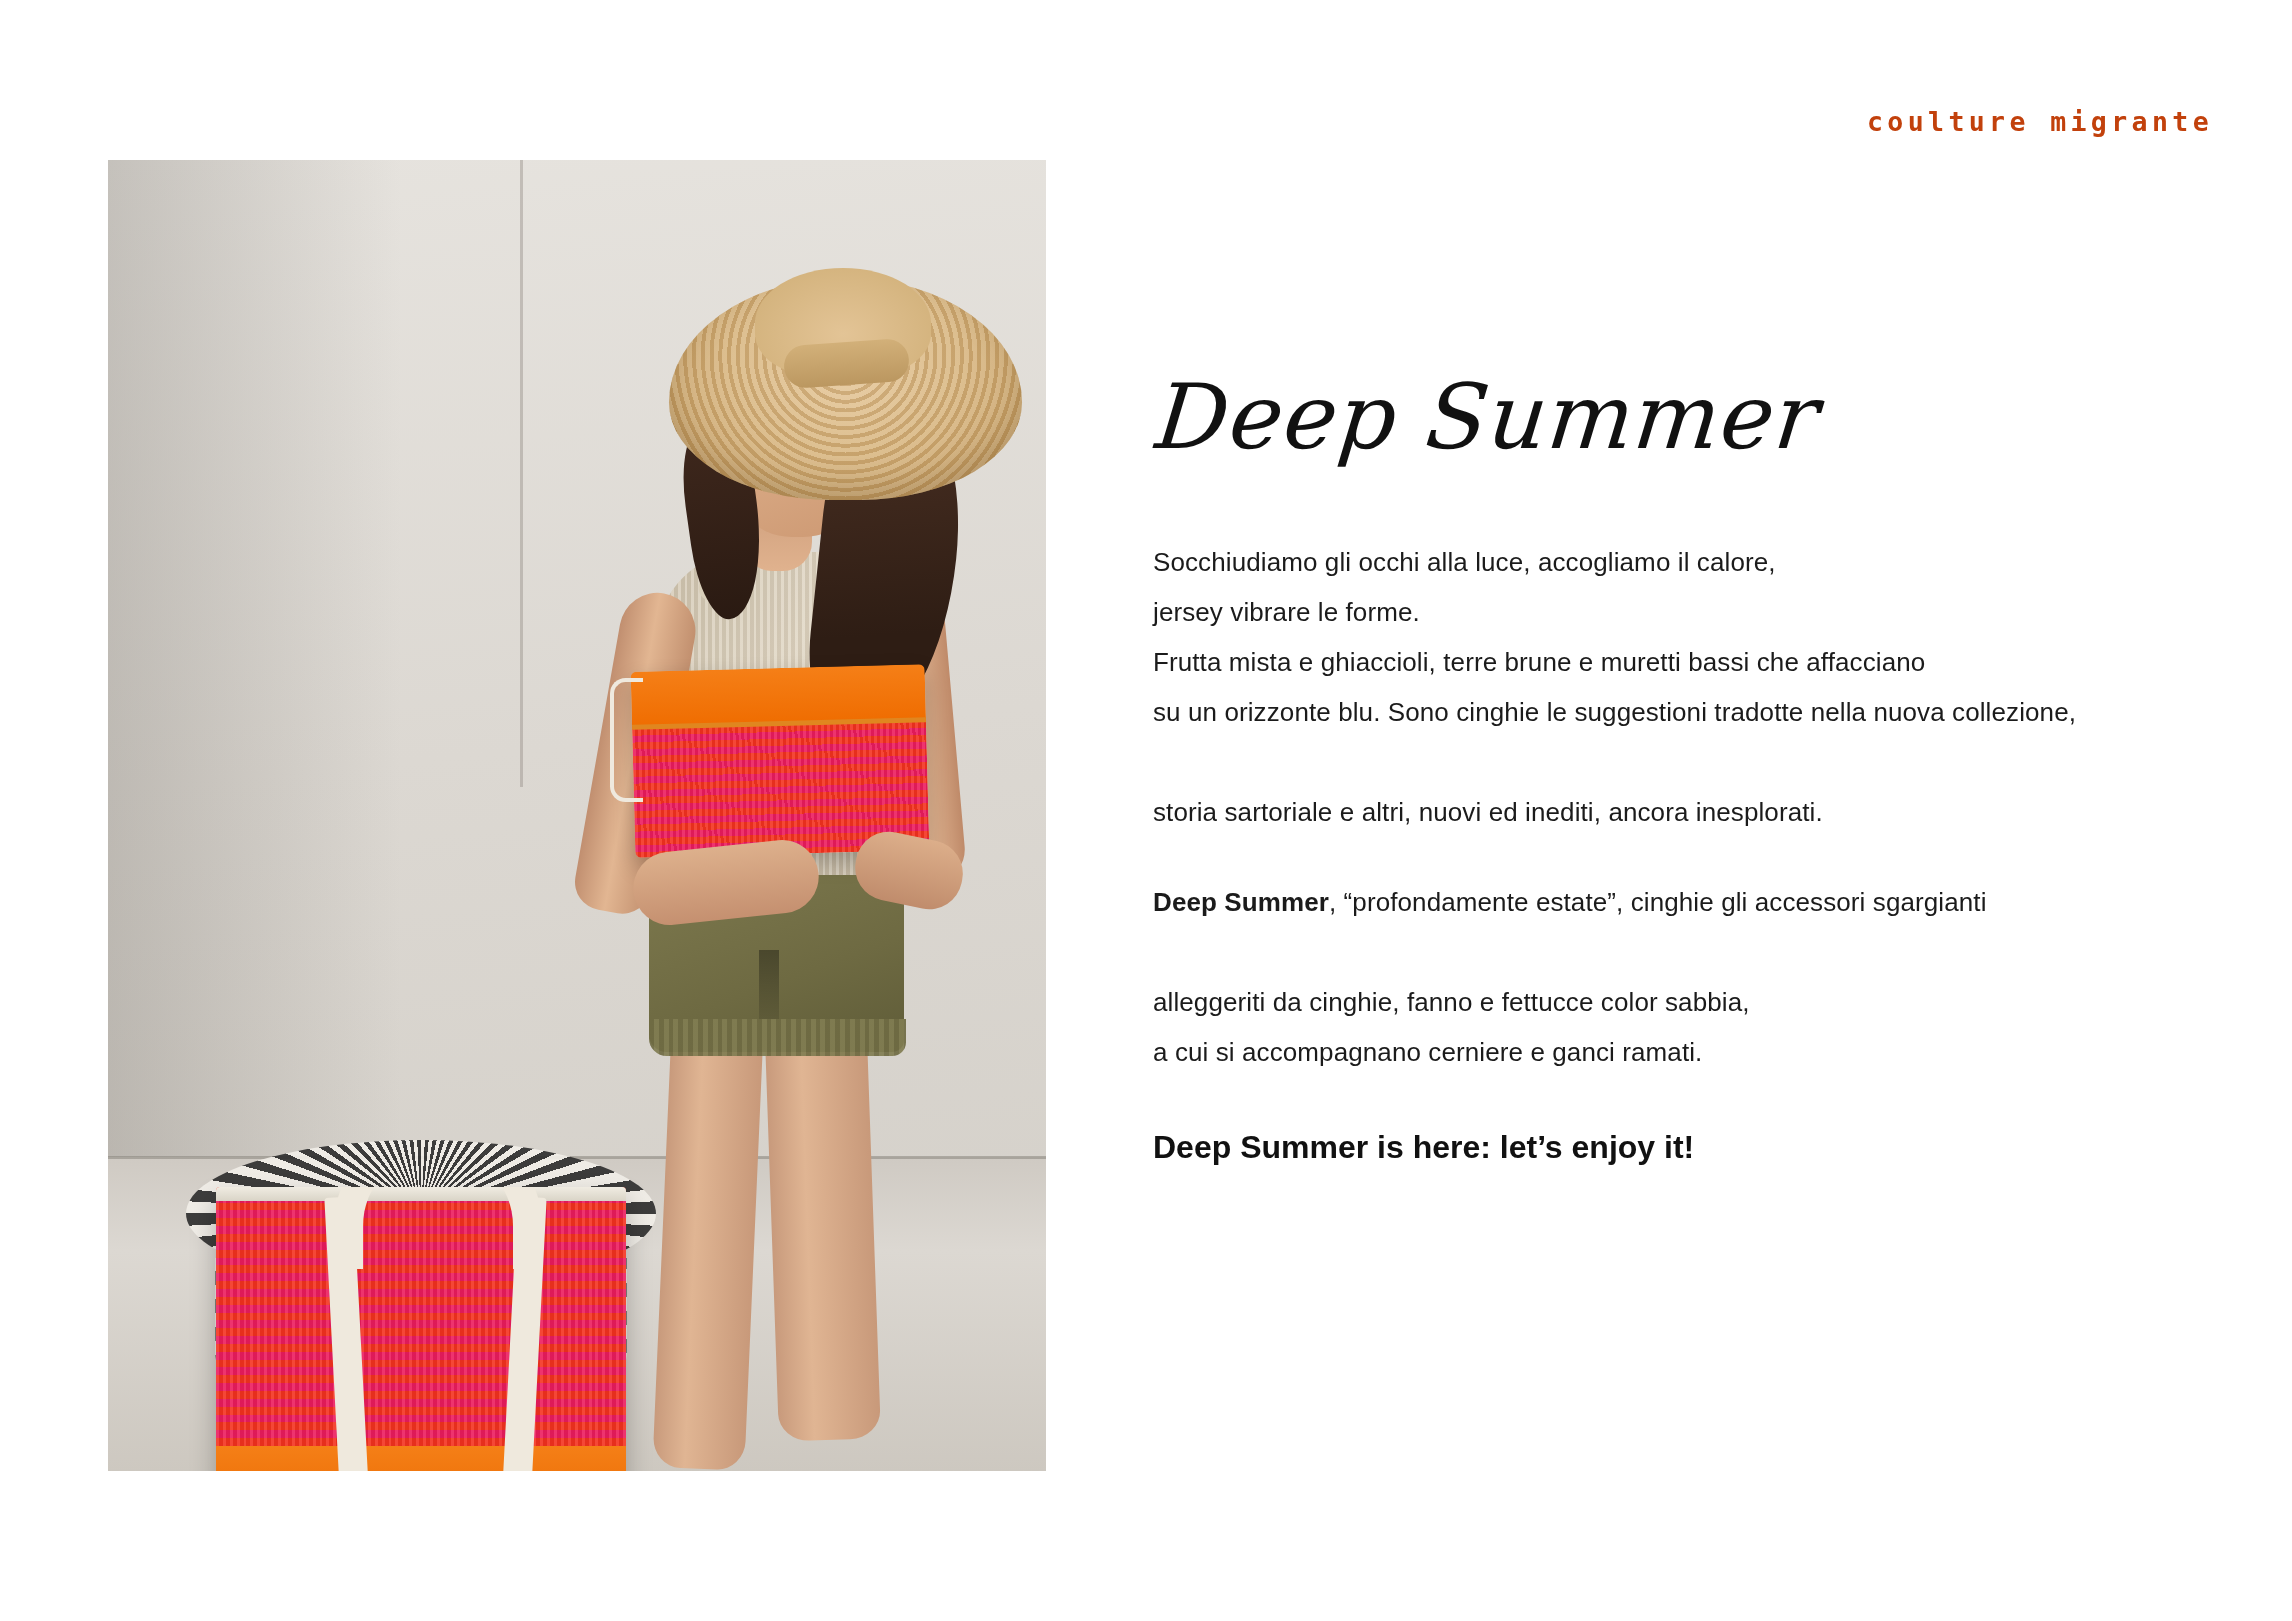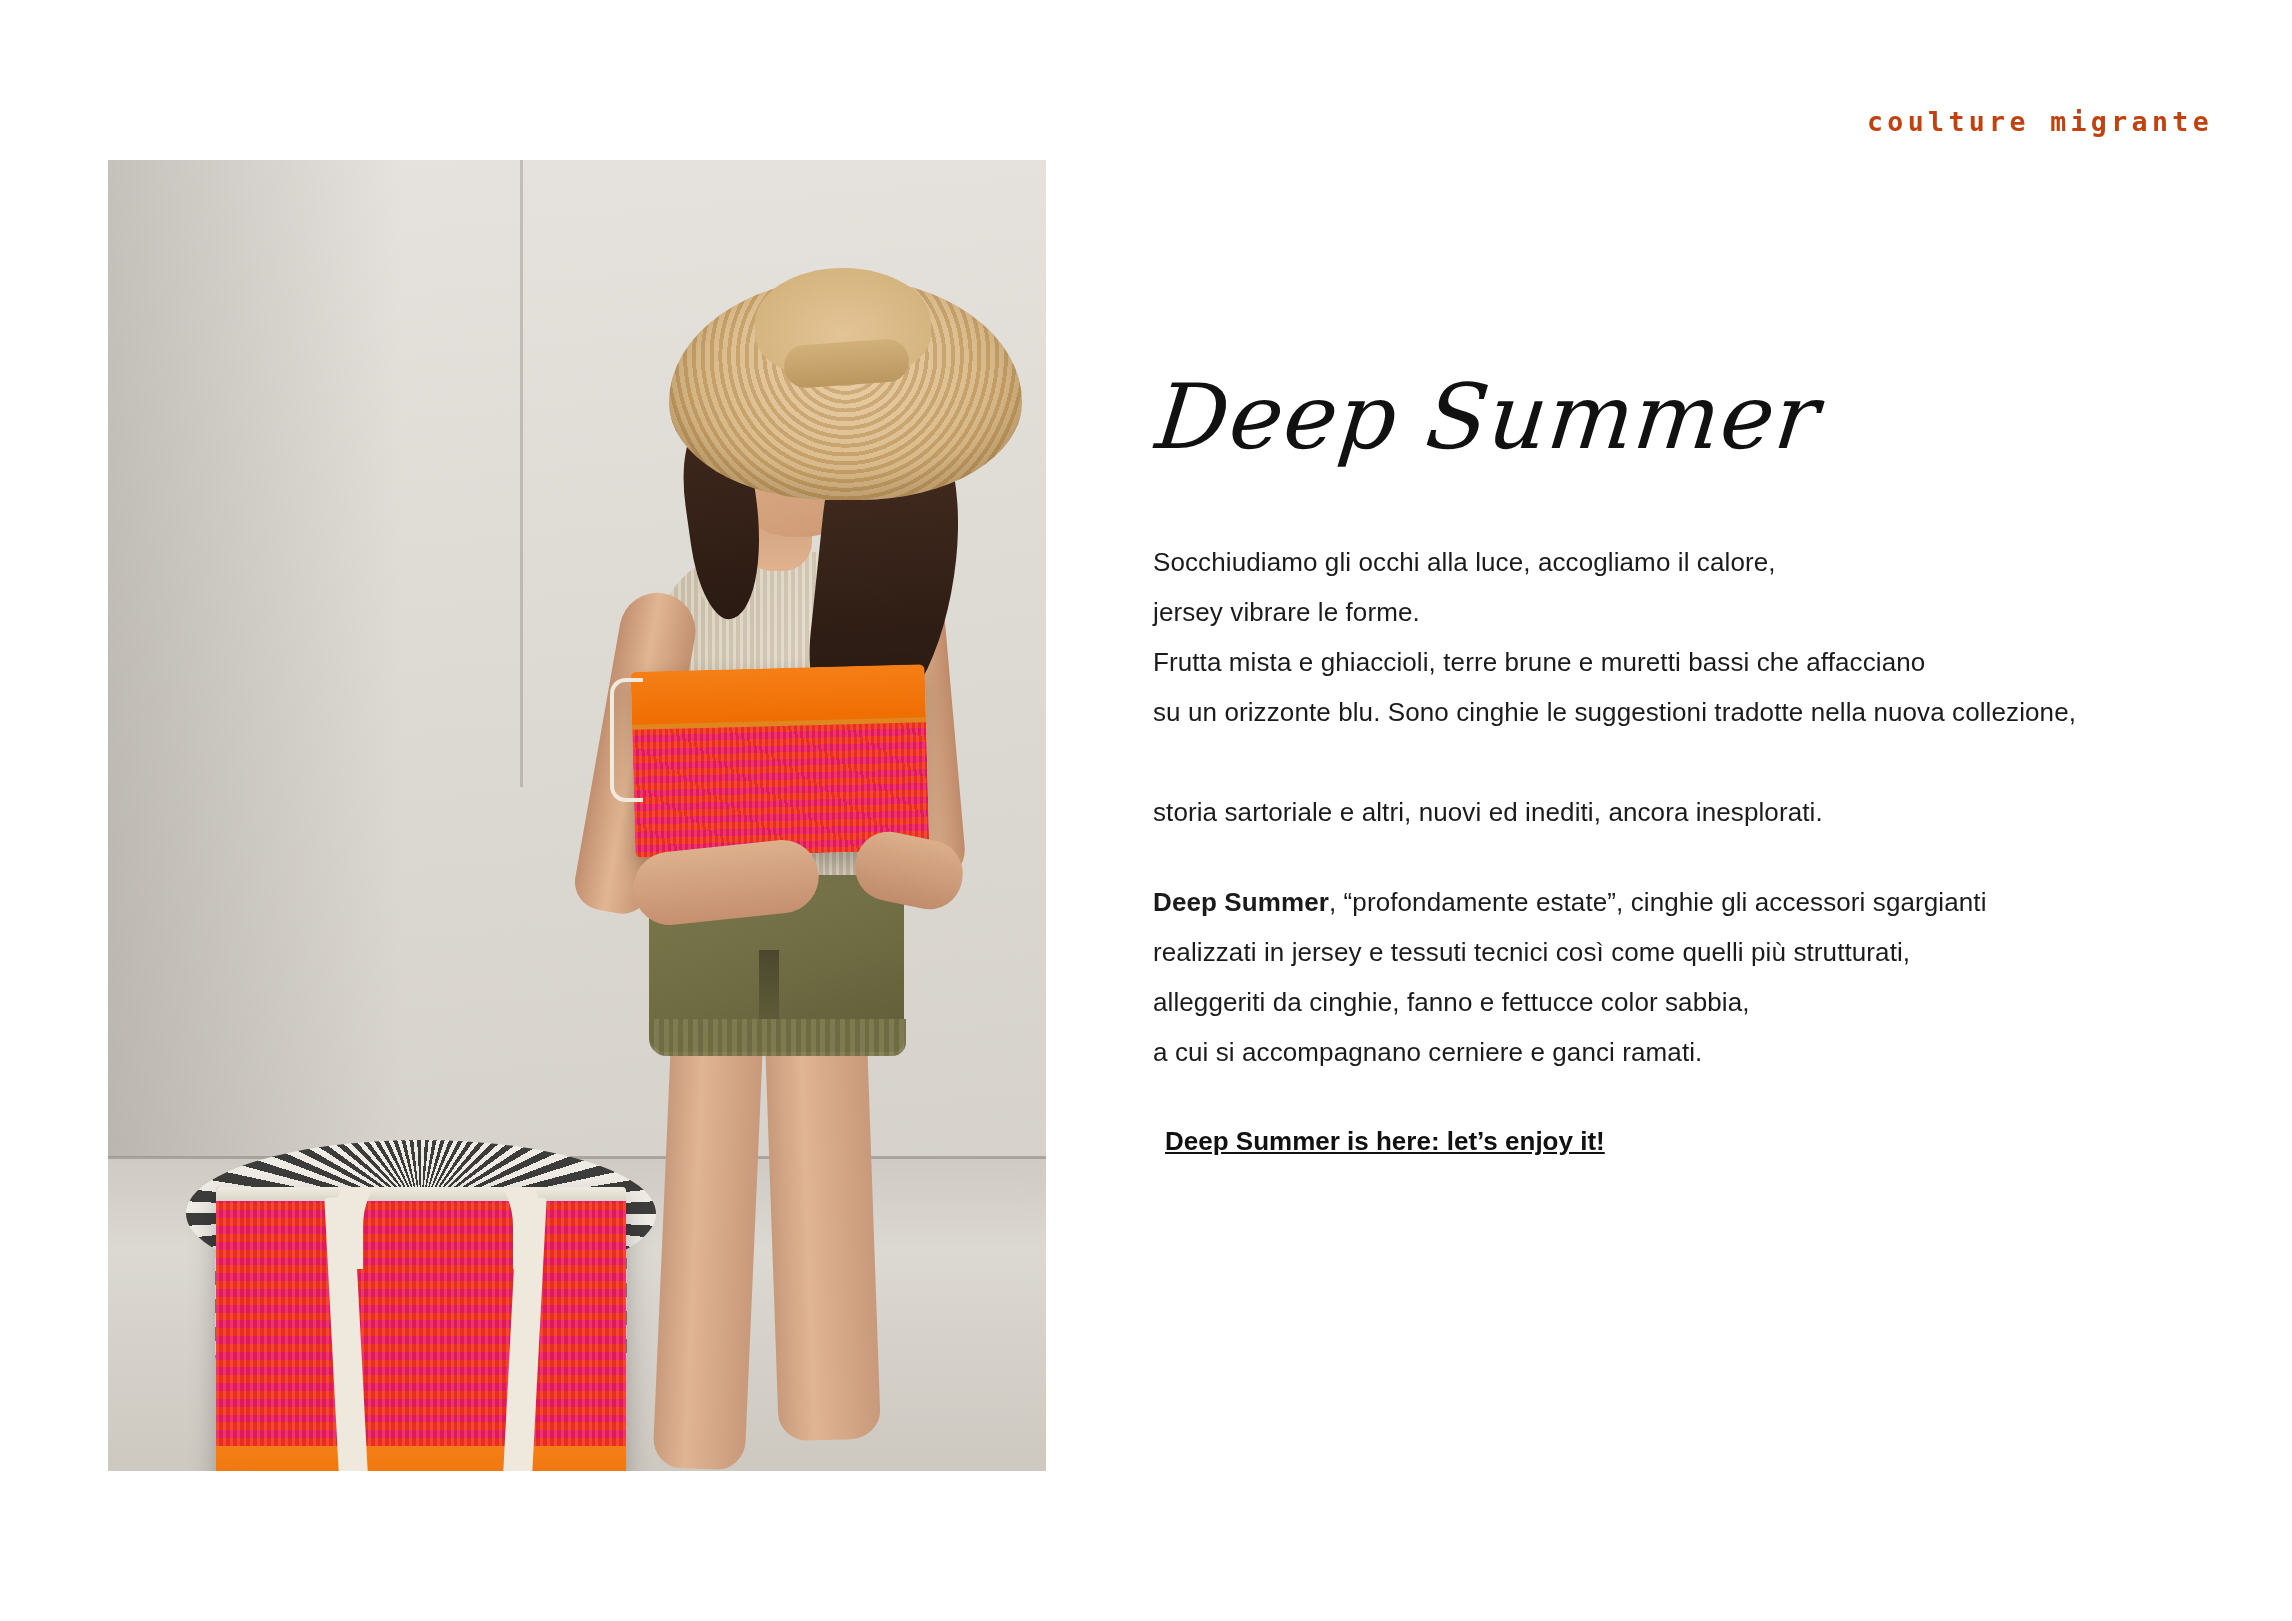--- a/index.html
+++ b/index.html
@@ -385,26 +385,25 @@
     font-size: 26px;
     line-height: 1.92;
     color: #1b1b1b;
     letter-spacing: 0.1px;
     margin: 0 0 41px 0;
     max-width: 933px;
   }
   .para.tight { margin-bottom: 39px; }
   .para b, .para strong { font-weight: 700; }
   .closing {
-    font-size: 26px;
+    font-size: 32px;
     line-height: 1.9;
     font-weight: 700;
     color: #111111;
-    margin: 12px;
-    text-decoration: underline;
+    margin: 0;
   }
 </style>
 </head>
 <body>
 
 <div class="brand">
   <span>coulture migrante</span>
 </div>
 
 <div class="photo">
@@ -469,20 +468,20 @@
     <span>Socchiudiamo gli occhi alla luce, accogliamo il calore,</span><br>
     <span>jersey vibrare le forme.</span><br>
     <span>Frutta mista e ghiaccioli, terre brune e muretti bassi che affacciano</span><br>
     <span>su un orizzonte blu. Sono cinghie le suggestioni tradotte nella nuova collezione,</span><br>
     <br>
     <span>storia sartoriale e altri, nuovi ed inediti, ancora inesplorati.</span>
   </p>
 
   <p class="para tight">
     <strong>Deep Summer</strong><span>, “profondamente estate”, cinghie gli accessori sgargianti</span><br>
-    <span>realizzati in jersey e tessuti tecnici così come quelli più strutturati,</span><br>
+    <br>
     <span>alleggeriti da cinghie, fanno e fettucce color sabbia,</span><br>
     <span>a cui si accompagnano cerniere e ganci ramati.</span>
   </p>
 
   <p class="closing">Deep Summer is here: let’s enjoy it!</p>
 </div>
 
 
 </body></html>

